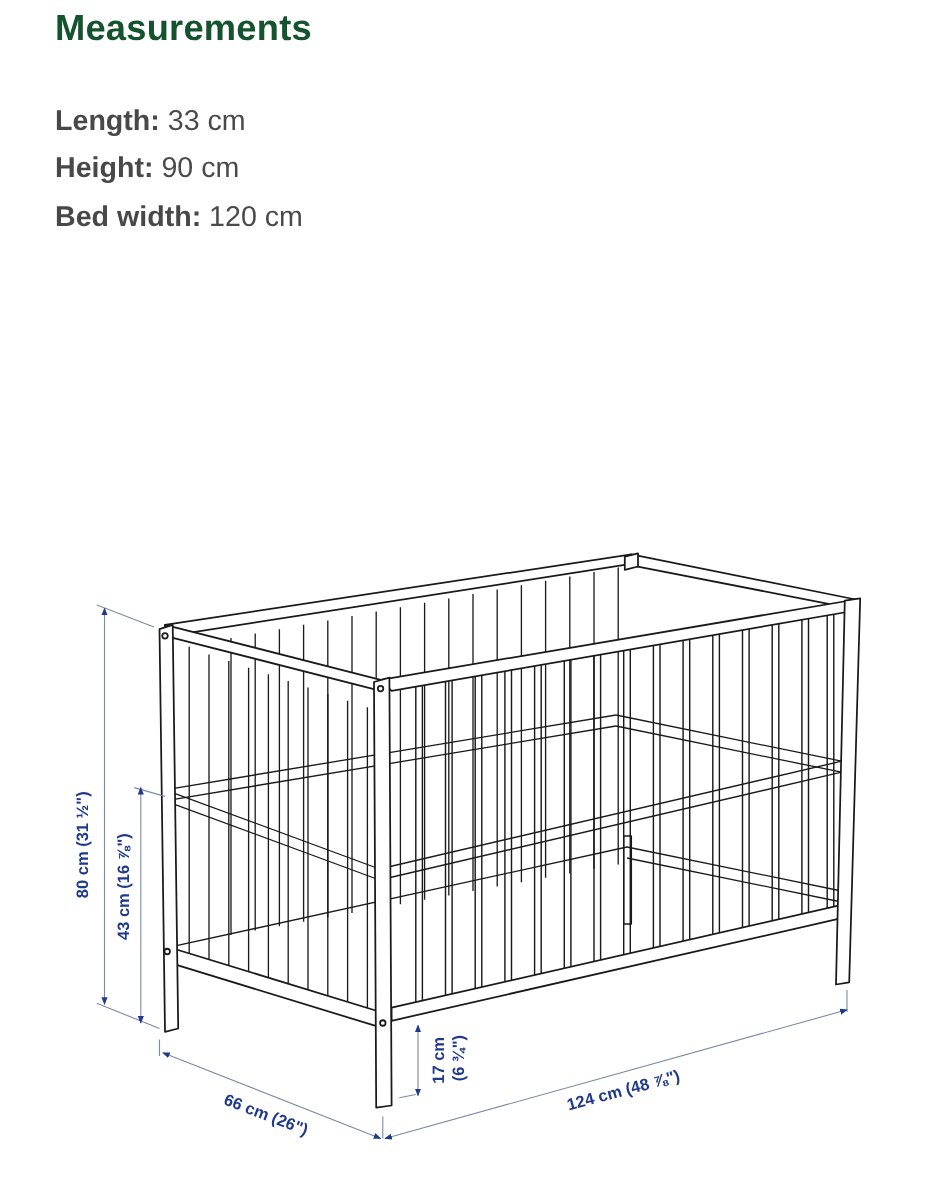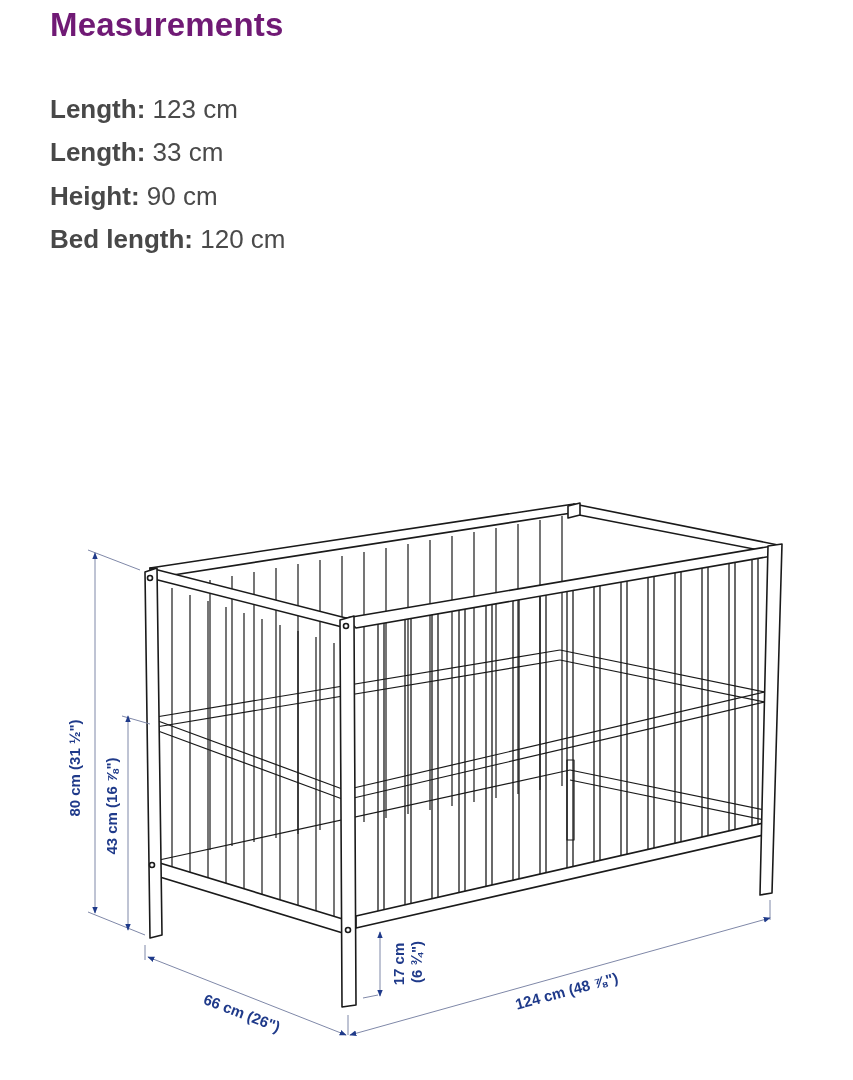--- a/index.html
+++ b/index.html
@@ -1,36 +1,35 @@
 <!DOCTYPE html>
 <html><head>
 <meta charset="utf-8">
 <style>
   html, body { margin:0; padding:0; background:#ffffff; }
   body { width:853px; height:1080px; position:relative; overflow:hidden;
          font-family:"Liberation Sans", sans-serif; color:#111; }
   .title { position:absolute; left:50px; top:6px; font-size:33px; font-weight:bold;
-           color:#701a75; letter-spacing:0.2px; margin:0; }
+           color:#14532d; letter-spacing:0.2px; margin:0; }
   .specs { position:absolute; left:50px; top:88px; margin:0; padding:0; list-style:none; }
   .specs li { font-size:26px; line-height:43.3px; color:#484848; white-space:nowrap; }
   .specs .k { font-weight:bold; color:#484848; }
   .specs .v { font-weight:normal; color:#4a4a4a; }
   svg.diagram { position:absolute; left:0; top:0; }
   .dimtext { font-family:"Liberation Sans", sans-serif; font-weight:bold; font-size:15px; fill:#1f3a8a; }
 </style>
 </head>
 <body>
 
 <h1 class="title">Measurements</h1>
 
 <ul class="specs">
-  <li><span class="k">Length:</span> <span class="v">123 cm</span></li>
   <li><span class="k">Length:</span> <span class="v">33 cm</span></li>
   <li><span class="k">Height:</span> <span class="v">90 cm</span></li>
-  <li><span class="k">Bed length:</span> <span class="v">120 cm</span></li>
+  <li><span class="k">Bed width:</span> <span class="v">120 cm</span></li>
 </ul>
 
 <svg class="diagram" width="853" height="1080" viewBox="0 0 853 1080">
   <defs>
     <marker id="arr" viewBox="0 0 10 10" refX="9" refY="5" markerWidth="7" markerHeight="7" orient="auto-start-reverse">
       <path d="M0,1 L10,5 L0,9 z" fill="#1f3a8a"></path>
     </marker>
   </defs>
 
   <g stroke="#1a1a1a" fill="none" stroke-width="1.6" stroke-linejoin="round">

